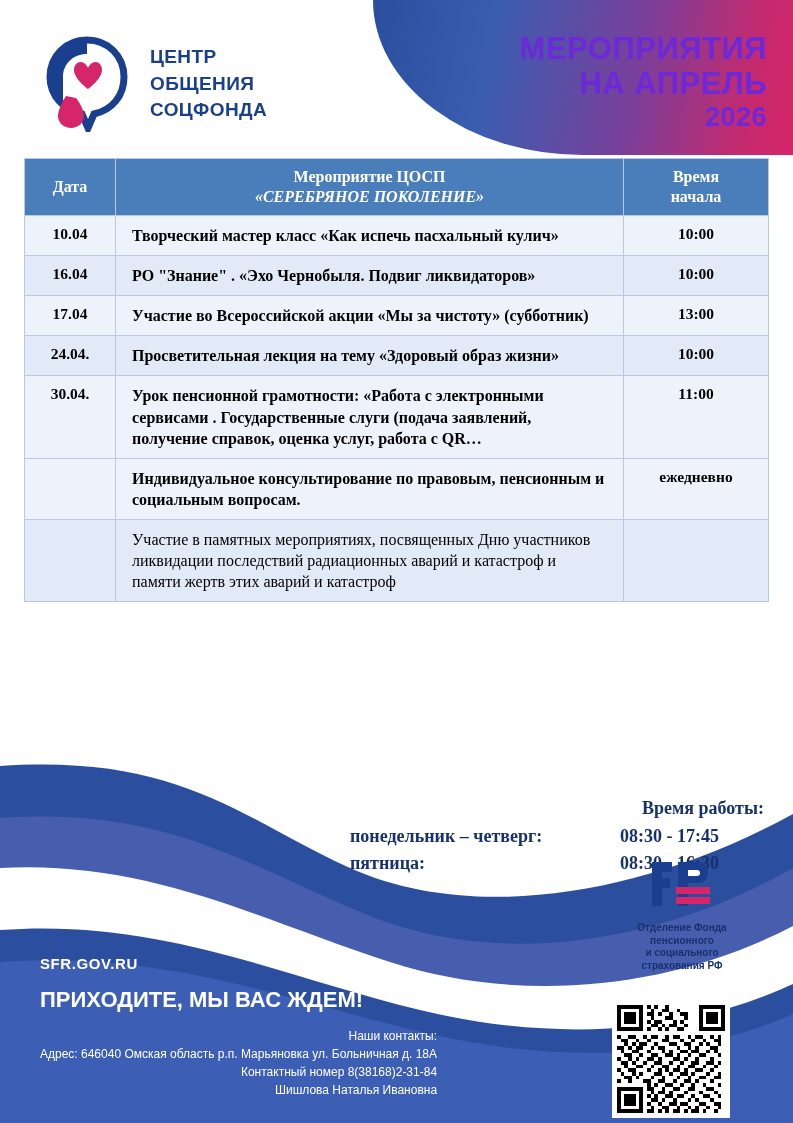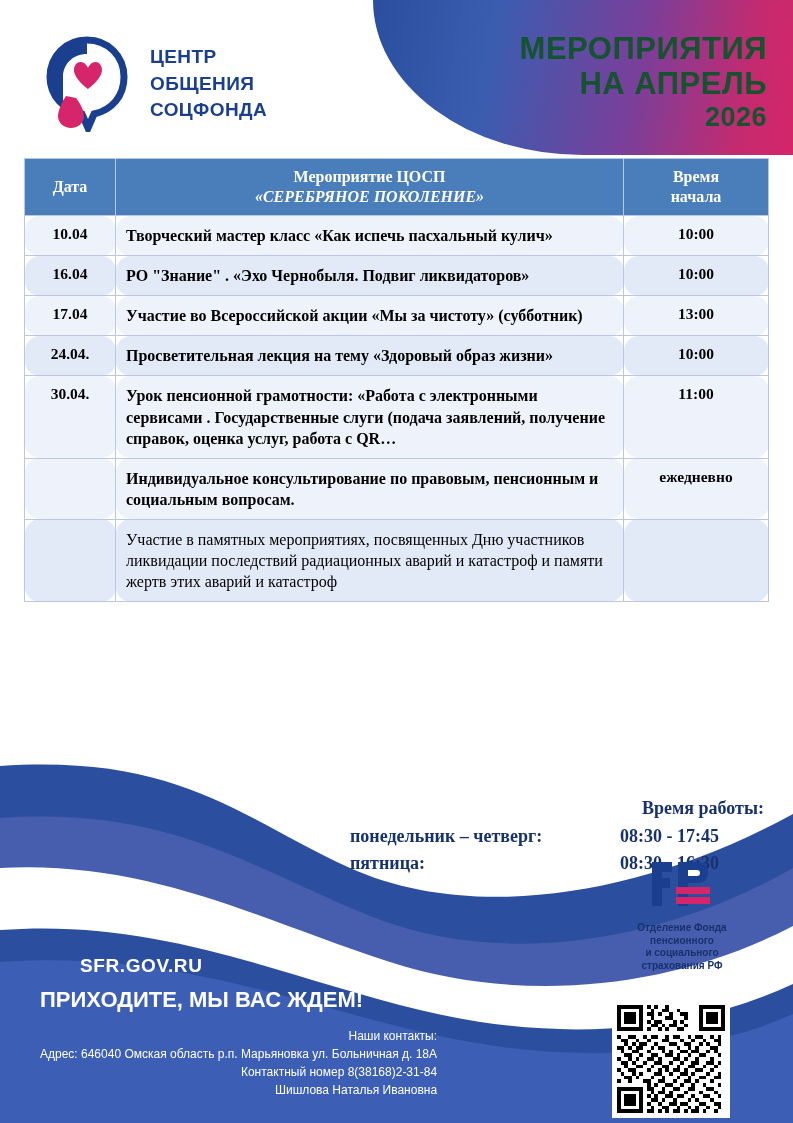--- a/index.html
+++ b/index.html
@@ -31,21 +31,21 @@
     width: 420px;
     height: 155px;
     background: linear-gradient(100deg, #2b4f9e 0%, #3a5db0 28%, #7a3f9a 62%, #c52a6e 88%, #d6256a 100%);
     border-bottom-left-radius: 210px 155px;
   }
   .header-title {
     position: absolute;
     top: 32px;
     right: 26px;
     text-align: right;
-    color: #14532d;
+    color: #6d28d9;
     font-family: "Liberation Sans", sans-serif;
     font-weight: bold;
     letter-spacing: 0.5px;
     line-height: 1.12;
   }
   .header-title .l1 { font-size: 31px; display: block; }
   .header-title .l2 { font-size: 31px; display: block; }
   .header-title .l3 { font-size: 27px; display: block; margin-top: 1px; }
 
   
@@ -93,23 +93,22 @@
     text-align: center;
     padding: 8px 6px;
     font-size: 16px;
     line-height: 1.25;
     vertical-align: middle;
   }
   .col-date { width: 78px; }
   .col-time { width: 132px; }
 
   .row td {
-    padding: 9px 10px;
+    padding: 9px 16px;
     background: #eef2fa;
-    border-radius: 15px;
   }
   .row.alt td { background: #e3eaf7; }
   .cell-date {
     text-align: center;
     font-weight: bold;
     font-size: 15.5px;
     vertical-align: top;
   }
   .cell-event {
     font-weight: bold;
@@ -176,24 +175,23 @@
     font-family: "Liberation Sans", sans-serif;
     font-weight: bold;
   }
 
   .site-url {
     position: absolute;
     left: 40px;
     top: 955px;
     color: #ffffff;
     font-family: "Liberation Sans", sans-serif;
-    font-size: 19px;
+    font-size: 15px;
     font-weight: bold;
     letter-spacing: 0.6px;
-    margin-left: 40px;
   }
   .slogan {
     position: absolute;
     left: 40px;
     top: 987px;
     color: #ffffff;
     font-family: "Liberation Sans", sans-serif;
     font-size: 22px;
     font-weight: bold;
   }

